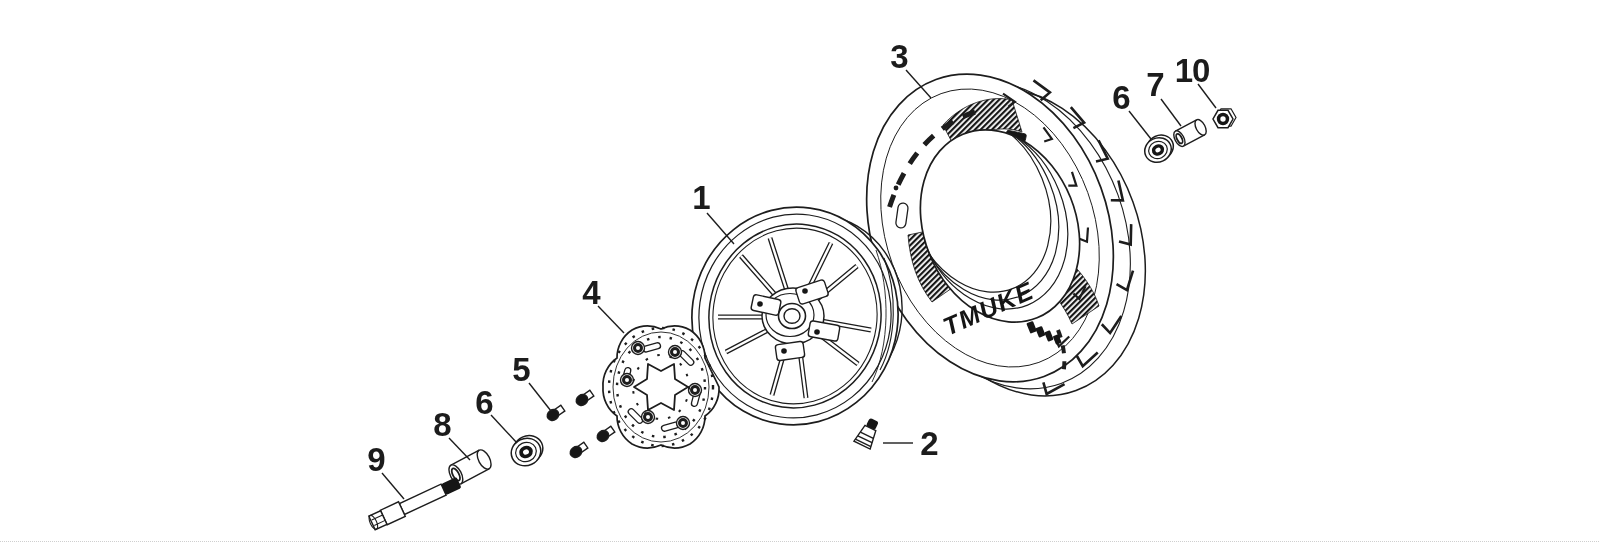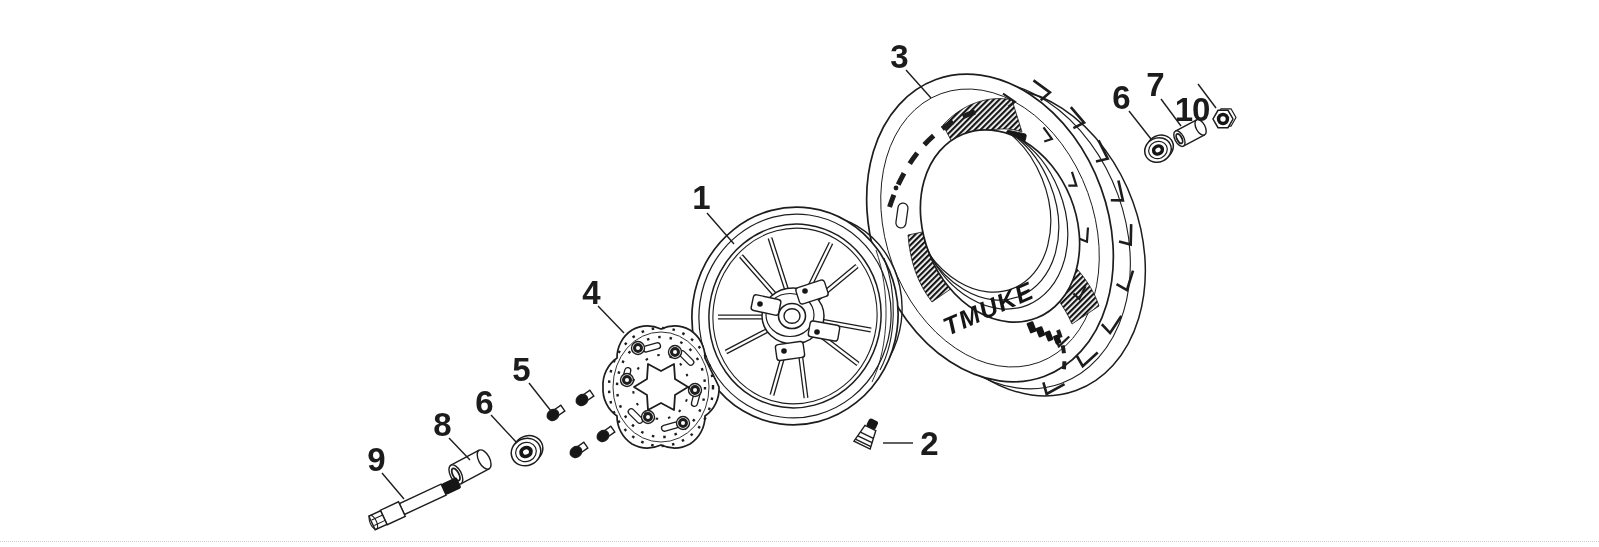--- a/index.html
+++ b/index.html
@@ -258,16 +258,16 @@
   <div class="callout" style="left:701px;top:197px;">1</div>
   <div class="callout" style="left:929px;top:443px;">2</div>
   <div class="callout" style="left:899px;top:56px;">3</div>
   <div class="callout" style="left:591px;top:292px;">4</div>
   <div class="callout" style="left:521px;top:369px;">5</div>
   <div class="callout" style="left:484px;top:402px;">6</div>
   <div class="callout" style="left:1121px;top:97px;">6</div>
   <div class="callout" style="left:1155px;top:84px;">7</div>
   <div class="callout" style="left:442px;top:424px;">8</div>
   <div class="callout" style="left:376px;top:459px;">9</div>
-  <div class="callout" style="left:1192px;top:70px;margin-top:39px;">10</div>
+  <div class="callout" style="left:1192px;top:70px;">10</div>
 
   <div class="baseline"></div>
 </div>
 
 </body></html>

